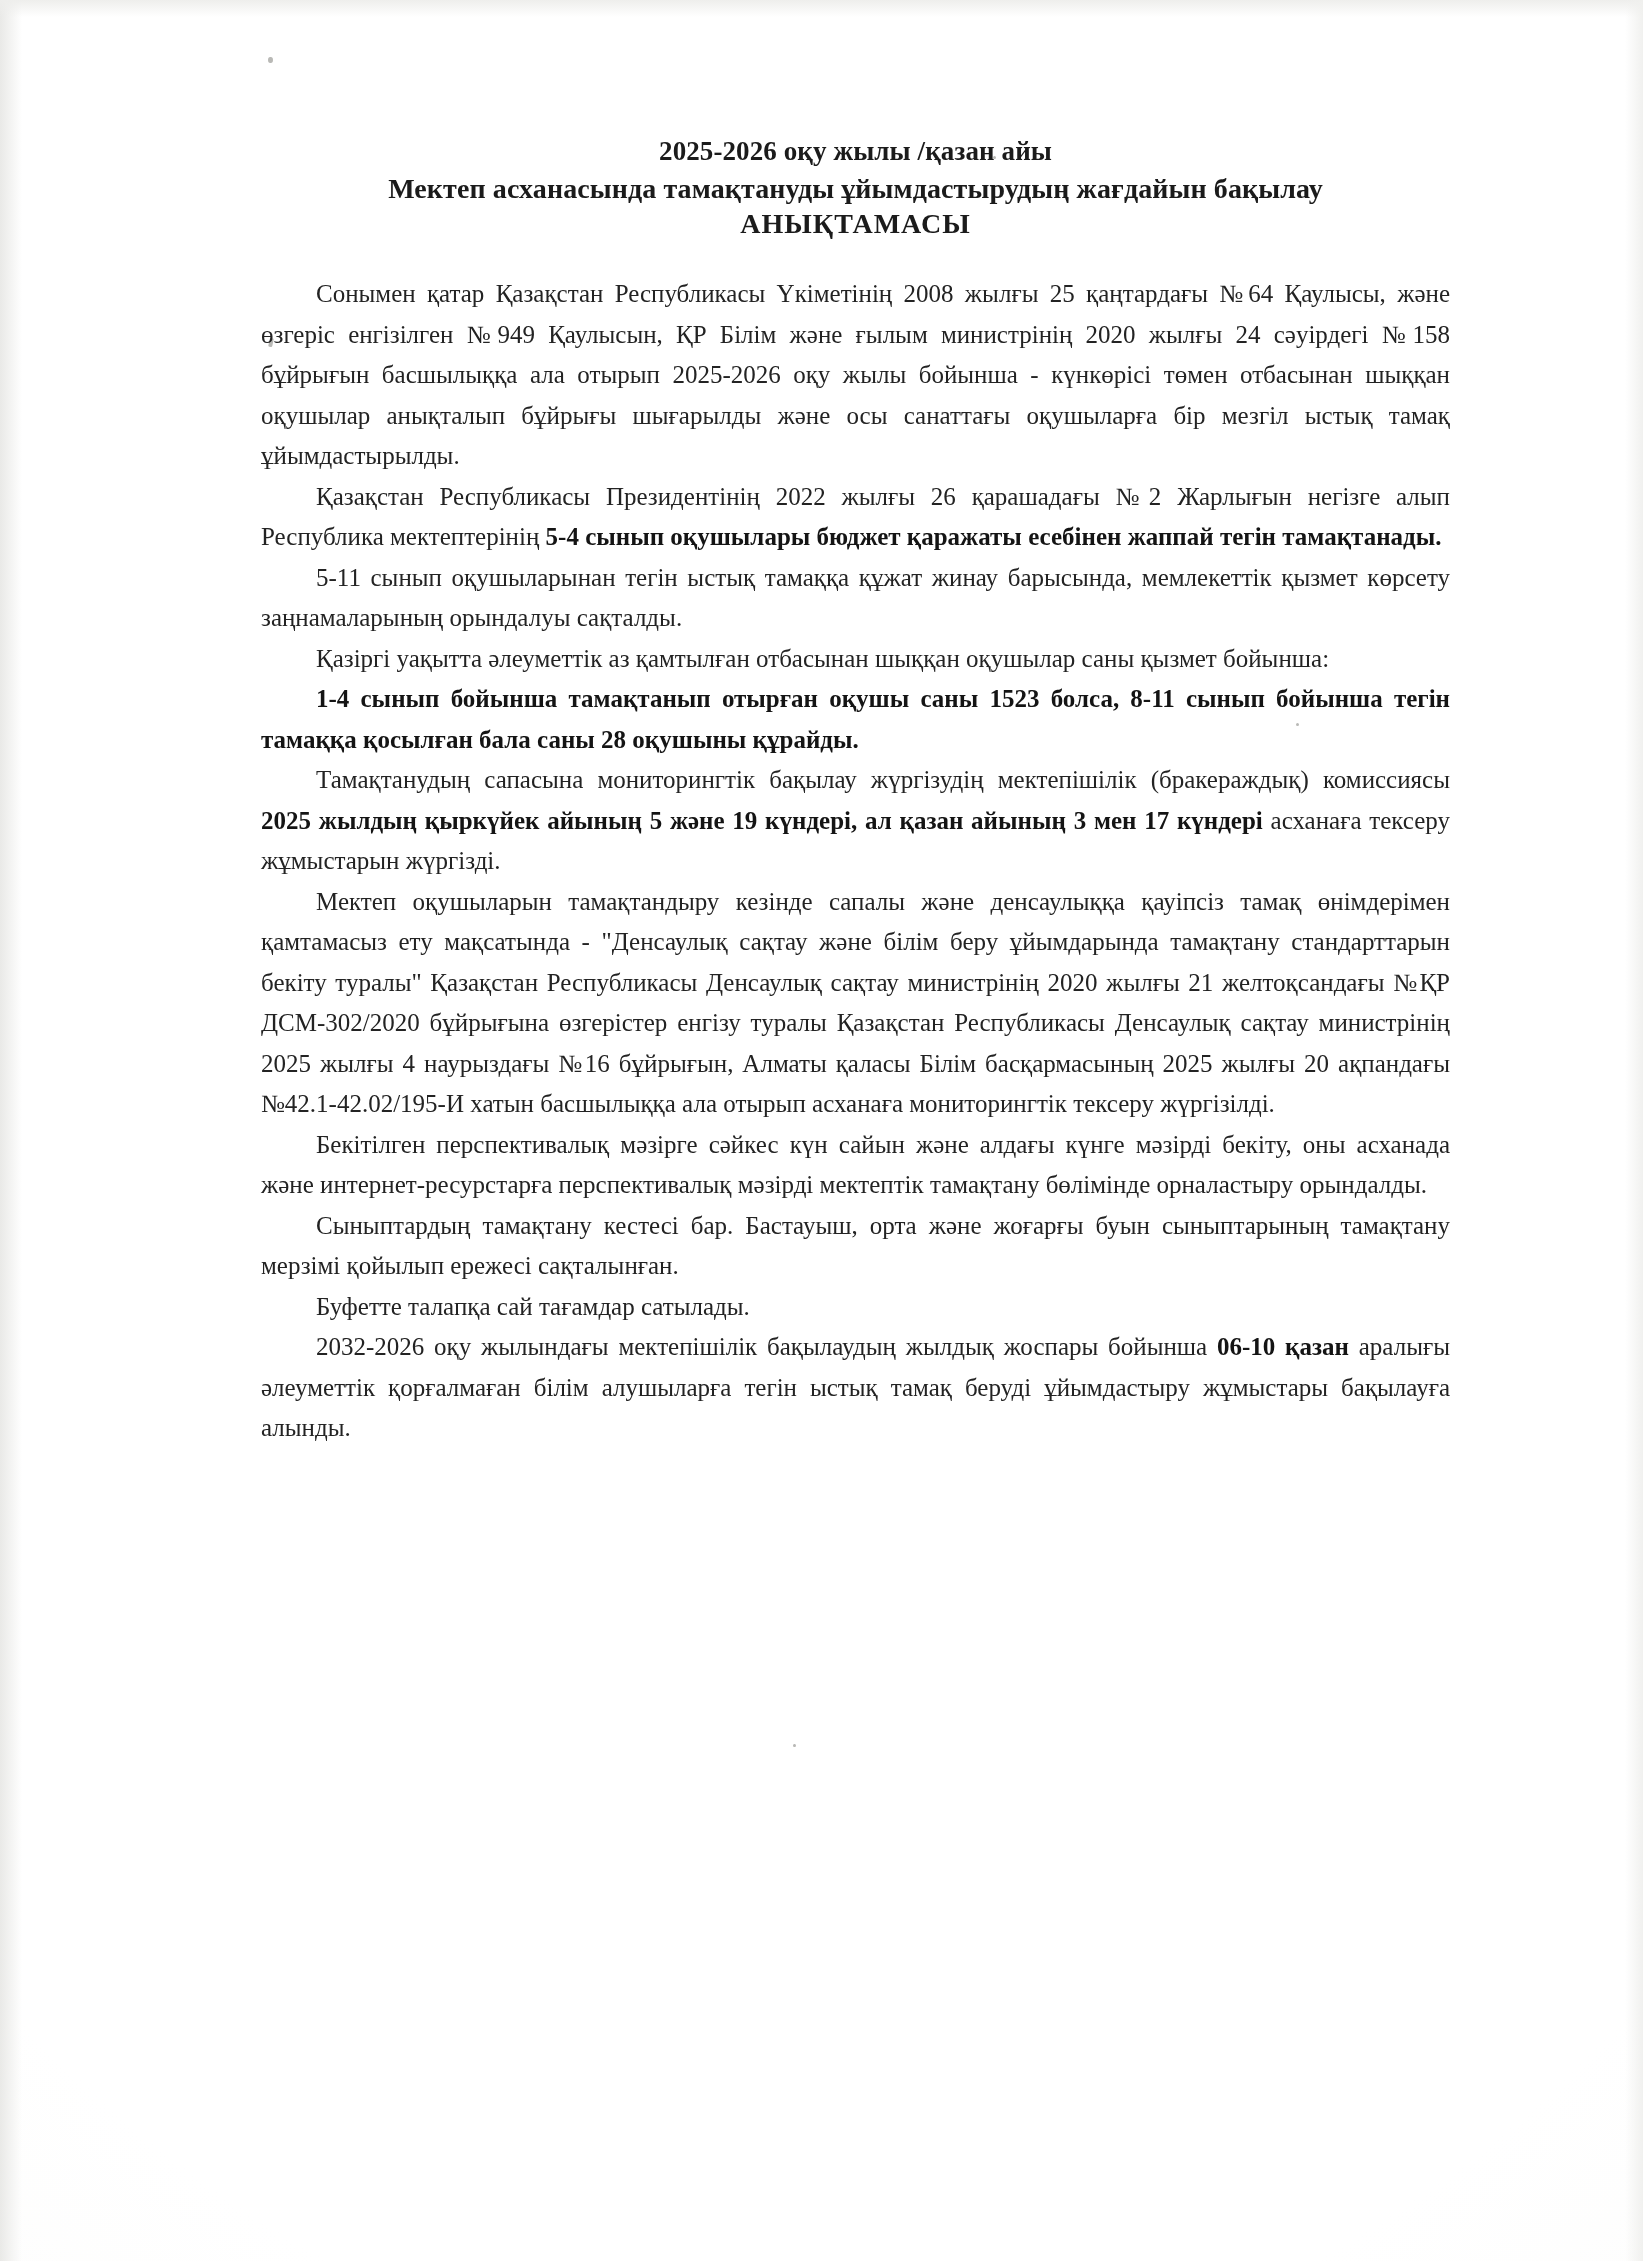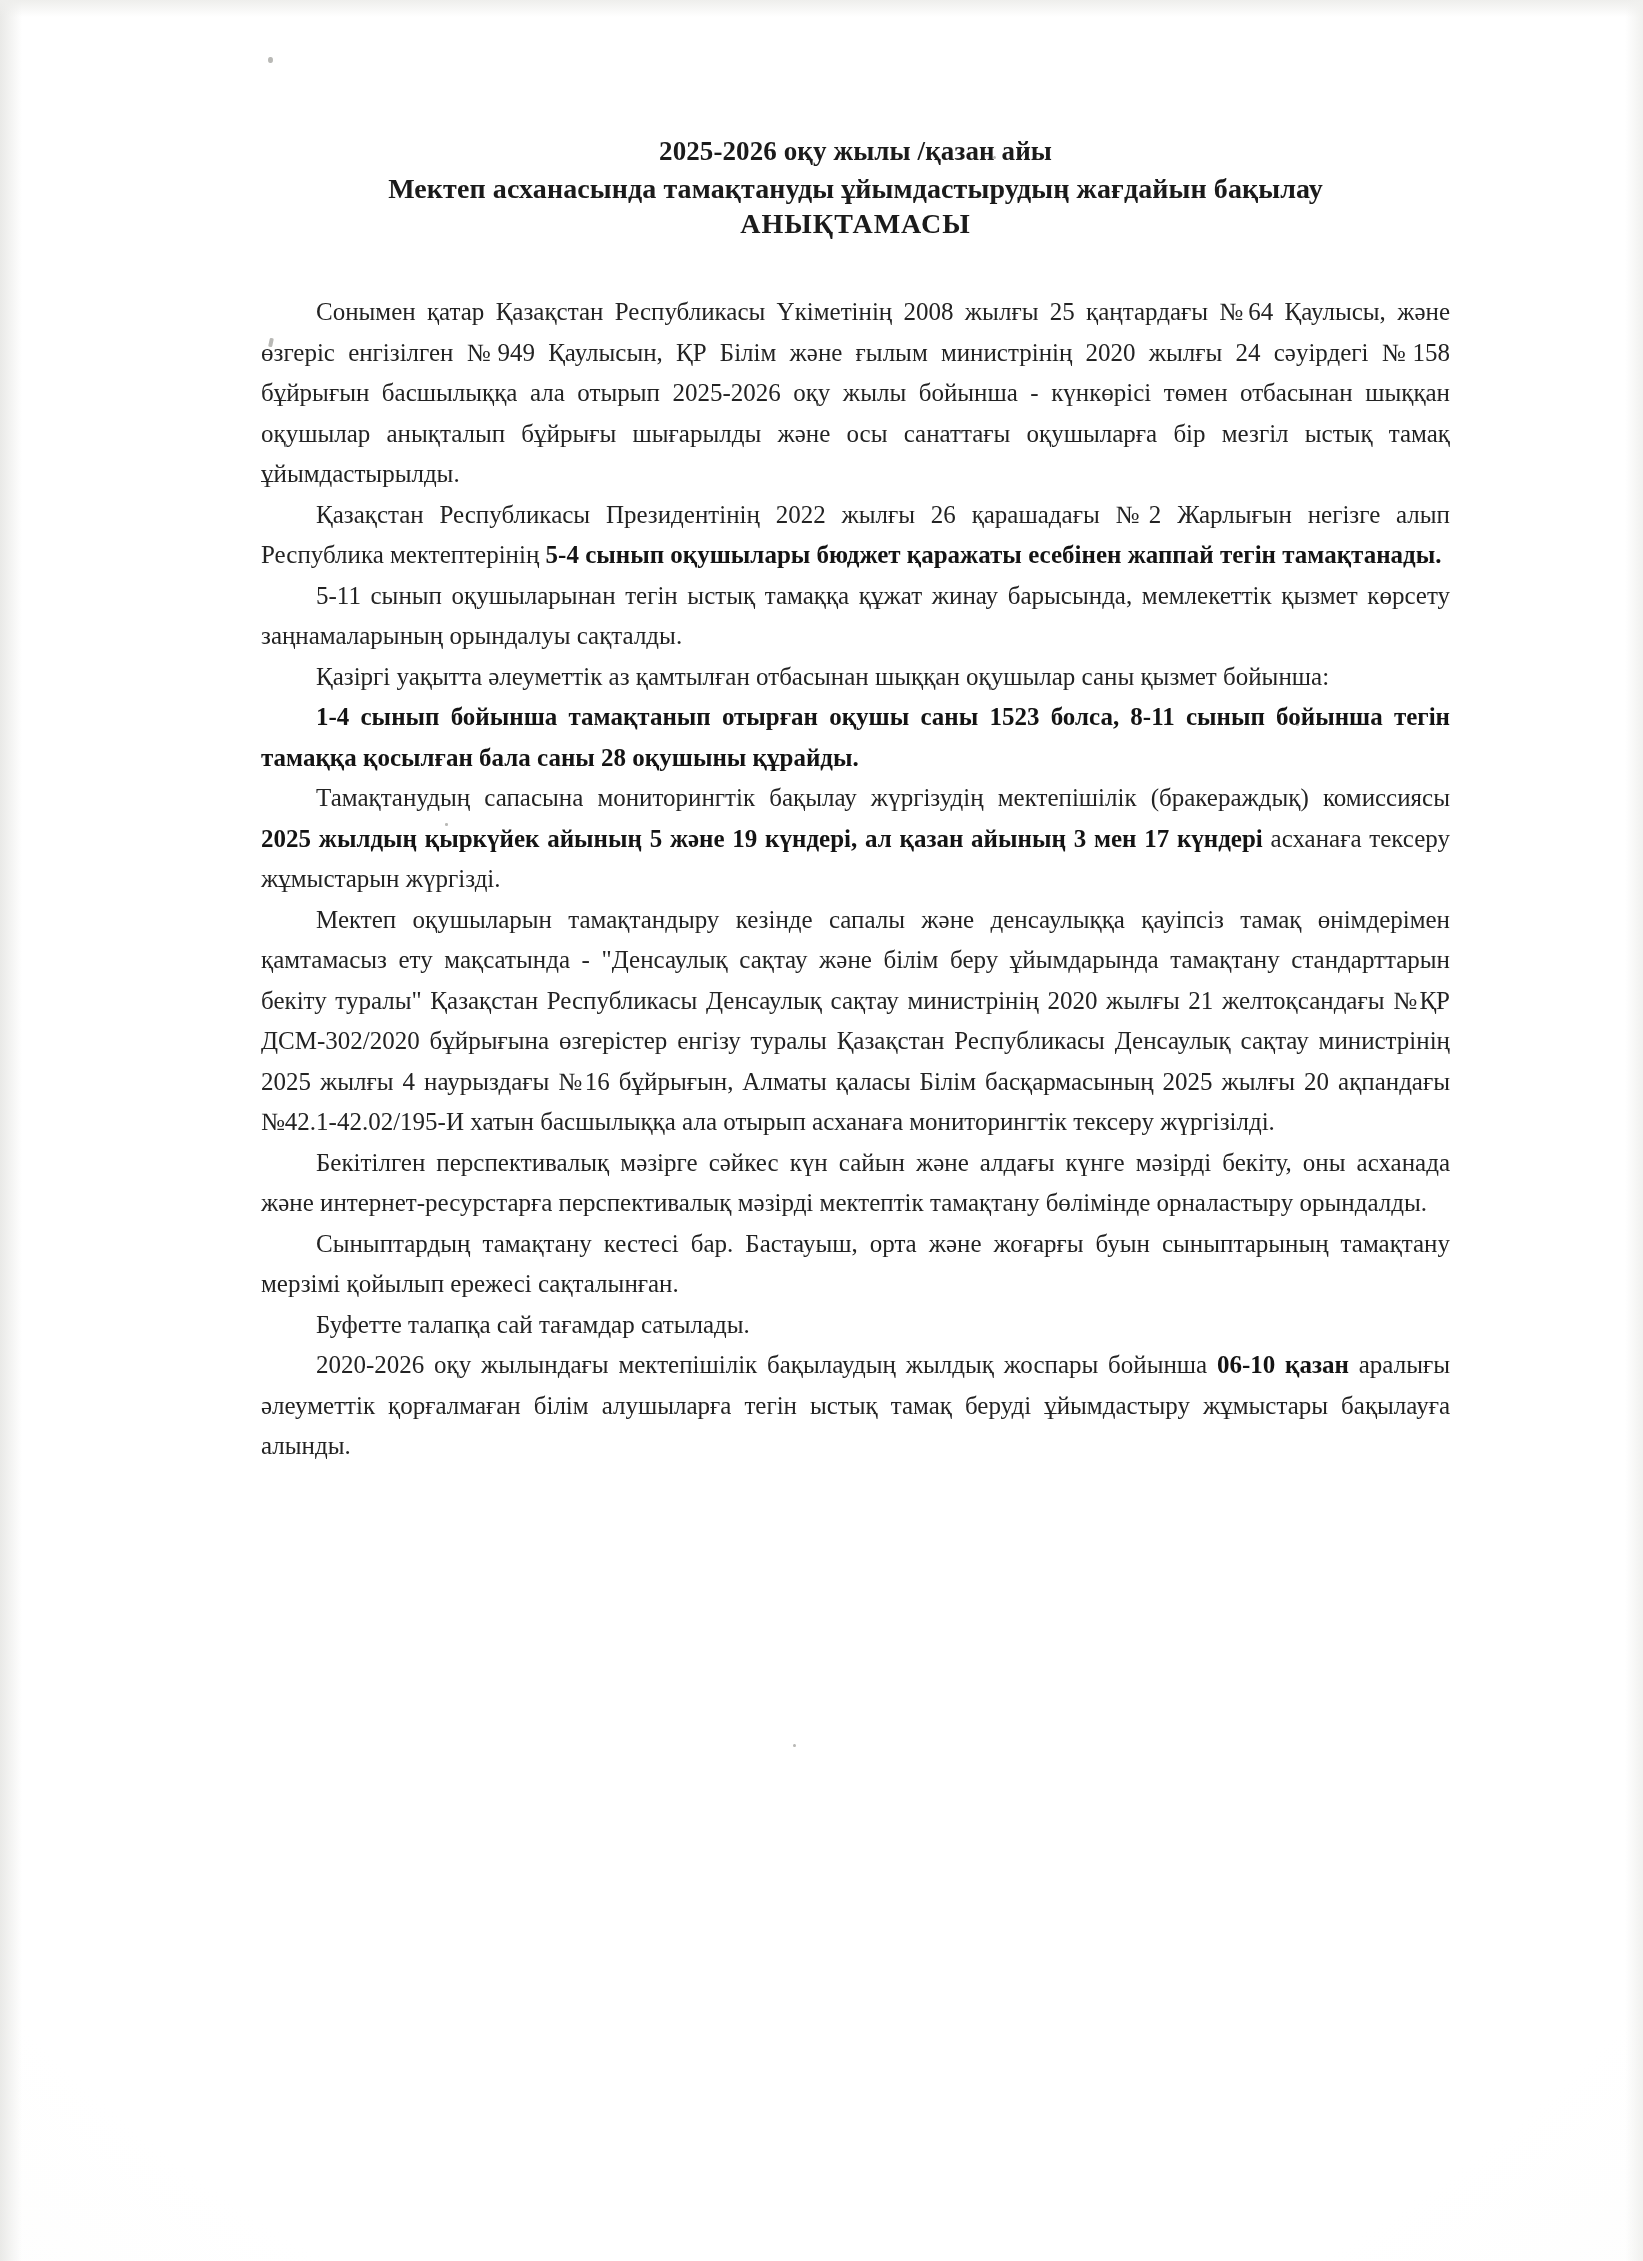--- a/index.html
+++ b/index.html
@@ -70,21 +70,21 @@
     line-height: 1.22;
     letter-spacing: 0.1px;
     color: #1b1b1b;
   }
   .title-line-1 { font-size: 27px; }
   .title-line-2 { font-size: 28px; margin-top: 3.9px; }
   .title-line-3 { font-size: 28px; margin-top: 1.3px; letter-spacing: 1px; }
 
   
   .body-block {
-    margin-top: 51px;
+    margin-top: 33px;
     font-size: 25px;
     line-height: 1.62;
     color: #232323;
     text-align: justify;
     text-justify: inter-word;
     hyphens: none;
   }
   p.para {
     margin: 0;
     text-indent: 55px;
@@ -122,18 +122,18 @@
         <p class="para"><span>Сонымен қатар Қазақстан Республикасы Үкіметінің 2008 жылғы 25 қаңтардағы №64 Қаулысы, және өзгеріс енгізілген №949 Қаулысын, ҚР Білім және ғылым министрінің 2020 жылғы 24 сәуірдегі №158 бұйрығын басшылыққа ала отырып 2025-2026 оқу жылы бойынша - күнкөрісі төмен отбасынан шыққан оқушылар анықталып бұйрығы шығарылды және осы санаттағы оқушыларға бір мезгіл ыстық тамақ ұйымдастырылды.</span></p>
         <p class="para"><span>Қазақстан Республикасы Президентінің 2022 жылғы 26 қарашадағы №2 Жарлығын негізге алып Республика мектептерінің </span><b>5-4 сынып оқушылары бюджет қаражаты есебінен жаппай тегін тамақтанады.</b></p>
         <p class="para"><span>5-11 сынып оқушыларынан тегін ыстық тамаққа құжат жинау барысында, мемлекеттік қызмет көрсету заңнамаларының орындалуы сақталды.</span></p>
         <p class="para"><span>Қазіргі уақытта әлеуметтік аз қамтылған отбасынан шыққан оқушылар саны қызмет бойынша:</span></p>
         <p class="para"><b>1-4 сынып бойынша тамақтанып отырған оқушы саны 1523 болса, 8-11 сынып бойынша тегін тамаққа қосылған бала саны 28 оқушыны құрайды.</b></p>
         <p class="para"><span>Тамақтанудың сапасына мониторингтік бақылау жүргізудің мектепішілік (бракераждық) комиссиясы </span><b>2025 жылдың қыркүйек айының 5 және 19 күндері, ал қазан айының 3 мен 17 күндері</b><span> асханаға тексеру жұмыстарын жүргізді.</span></p>
         <p class="para"><span>Мектеп оқушыларын тамақтандыру кезінде сапалы және денсаулыққа қауіпсіз тамақ өнімдерімен қамтамасыз ету мақсатында - "Денсаулық сақтау және білім беру ұйымдарында тамақтану стандарттарын бекіту туралы" Қазақстан Республикасы Денсаулық сақтау министрінің 2020 жылғы 21 желтоқсандағы №ҚР ДСМ-302/2020 бұйрығына өзгерістер енгізу туралы Қазақстан Республикасы Денсаулық сақтау министрінің 2025 жылғы 4 наурыздағы №16 бұйрығын, Алматы қаласы Білім басқармасының 2025 жылғы 20 ақпандағы №42.1-42.02/195-И хатын басшылыққа ала отырып асханаға мониторингтік тексеру жүргізілді.</span></p>
         <p class="para"><span>Бекітілген перспективалық мәзірге сәйкес күн сайын және алдағы күнге мәзірді бекіту, оны асханада және интернет-ресурстарға перспективалық мәзірді мектептік тамақтану бөлімінде орналастыру орындалды.</span></p>
         <p class="para"><span>Сыныптардың тамақтану кестесі бар. Бастауыш, орта және жоғарғы буын сыныптарының тамақтану мерзімі қойылып ережесі сақталынған.</span></p>
         <p class="para"><span>Буфетте талапқа сай тағамдар сатылады.</span></p>
-        <p class="para"><span>2020-2026 оқу жылындағы мектепішілік бақылаудың жылдық жоспары бойынша </span><b>06-10 қазан</b><span> аралығы әлеуметтік қорғалмаған білім алушыларға тегін ыстық тамақ беруді ұйымдастыру жұмыстары бақылауға алынды.</span></p>
+        <p class="para"><span>2032-2026 оқу жылындағы мектепішілік бақылаудың жылдық жоспары бойынша </span><b>06-10 қазан</b><span> аралығы әлеуметтік қорғалмаған білім алушыларға тегін ыстық тамақ беруді ұйымдастыру жұмыстары бақылауға алынды.</span></p>
       </div>
 
   </div>
 </div>
 
 
 </body></html>

